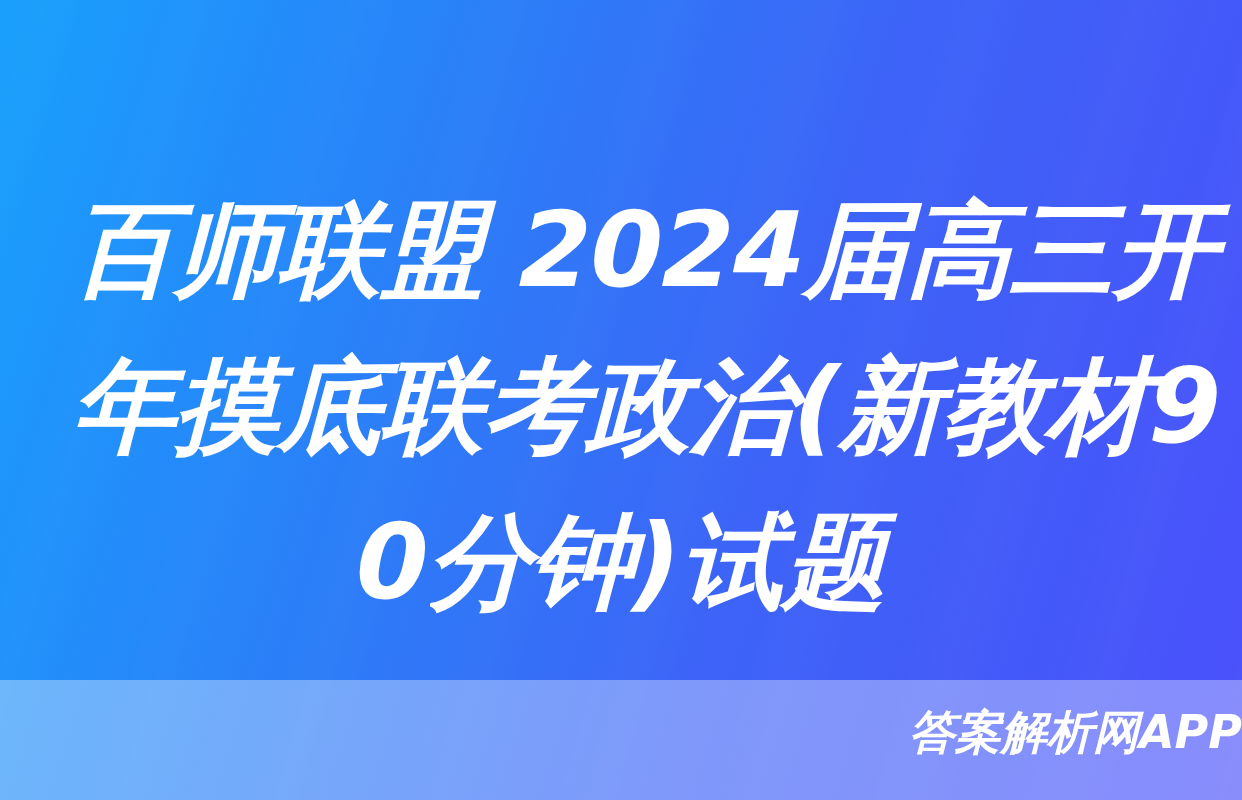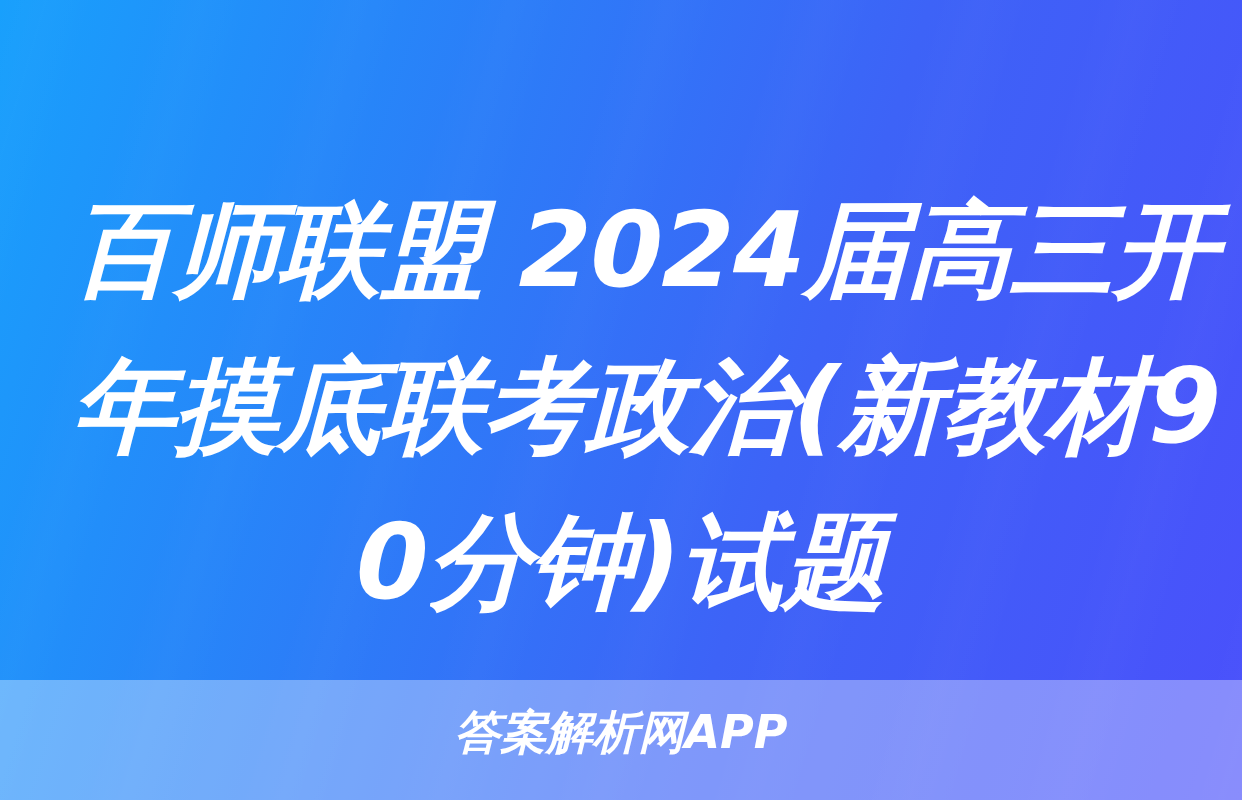--- a/index.html
+++ b/index.html
@@ -68,21 +68,21 @@
     right: 0;
     top: 680px;
     height: 120px;
     background: rgba(255, 255, 255, 0.34);
   }
   #watermark {
     position: absolute;
     left: 0;
     right: 0;
     top: 704px;
-    text-align: center;
+    text-align: right;
     color: #ffffff;
     font-size: 46px;
     line-height: 56px;
     font-weight: 700;
     font-style: italic;
     letter-spacing: 0px;
     white-space: nowrap;
     font-family: "DejaVu Sans", "Liberation Sans", sans-serif;
   }
 </style>

